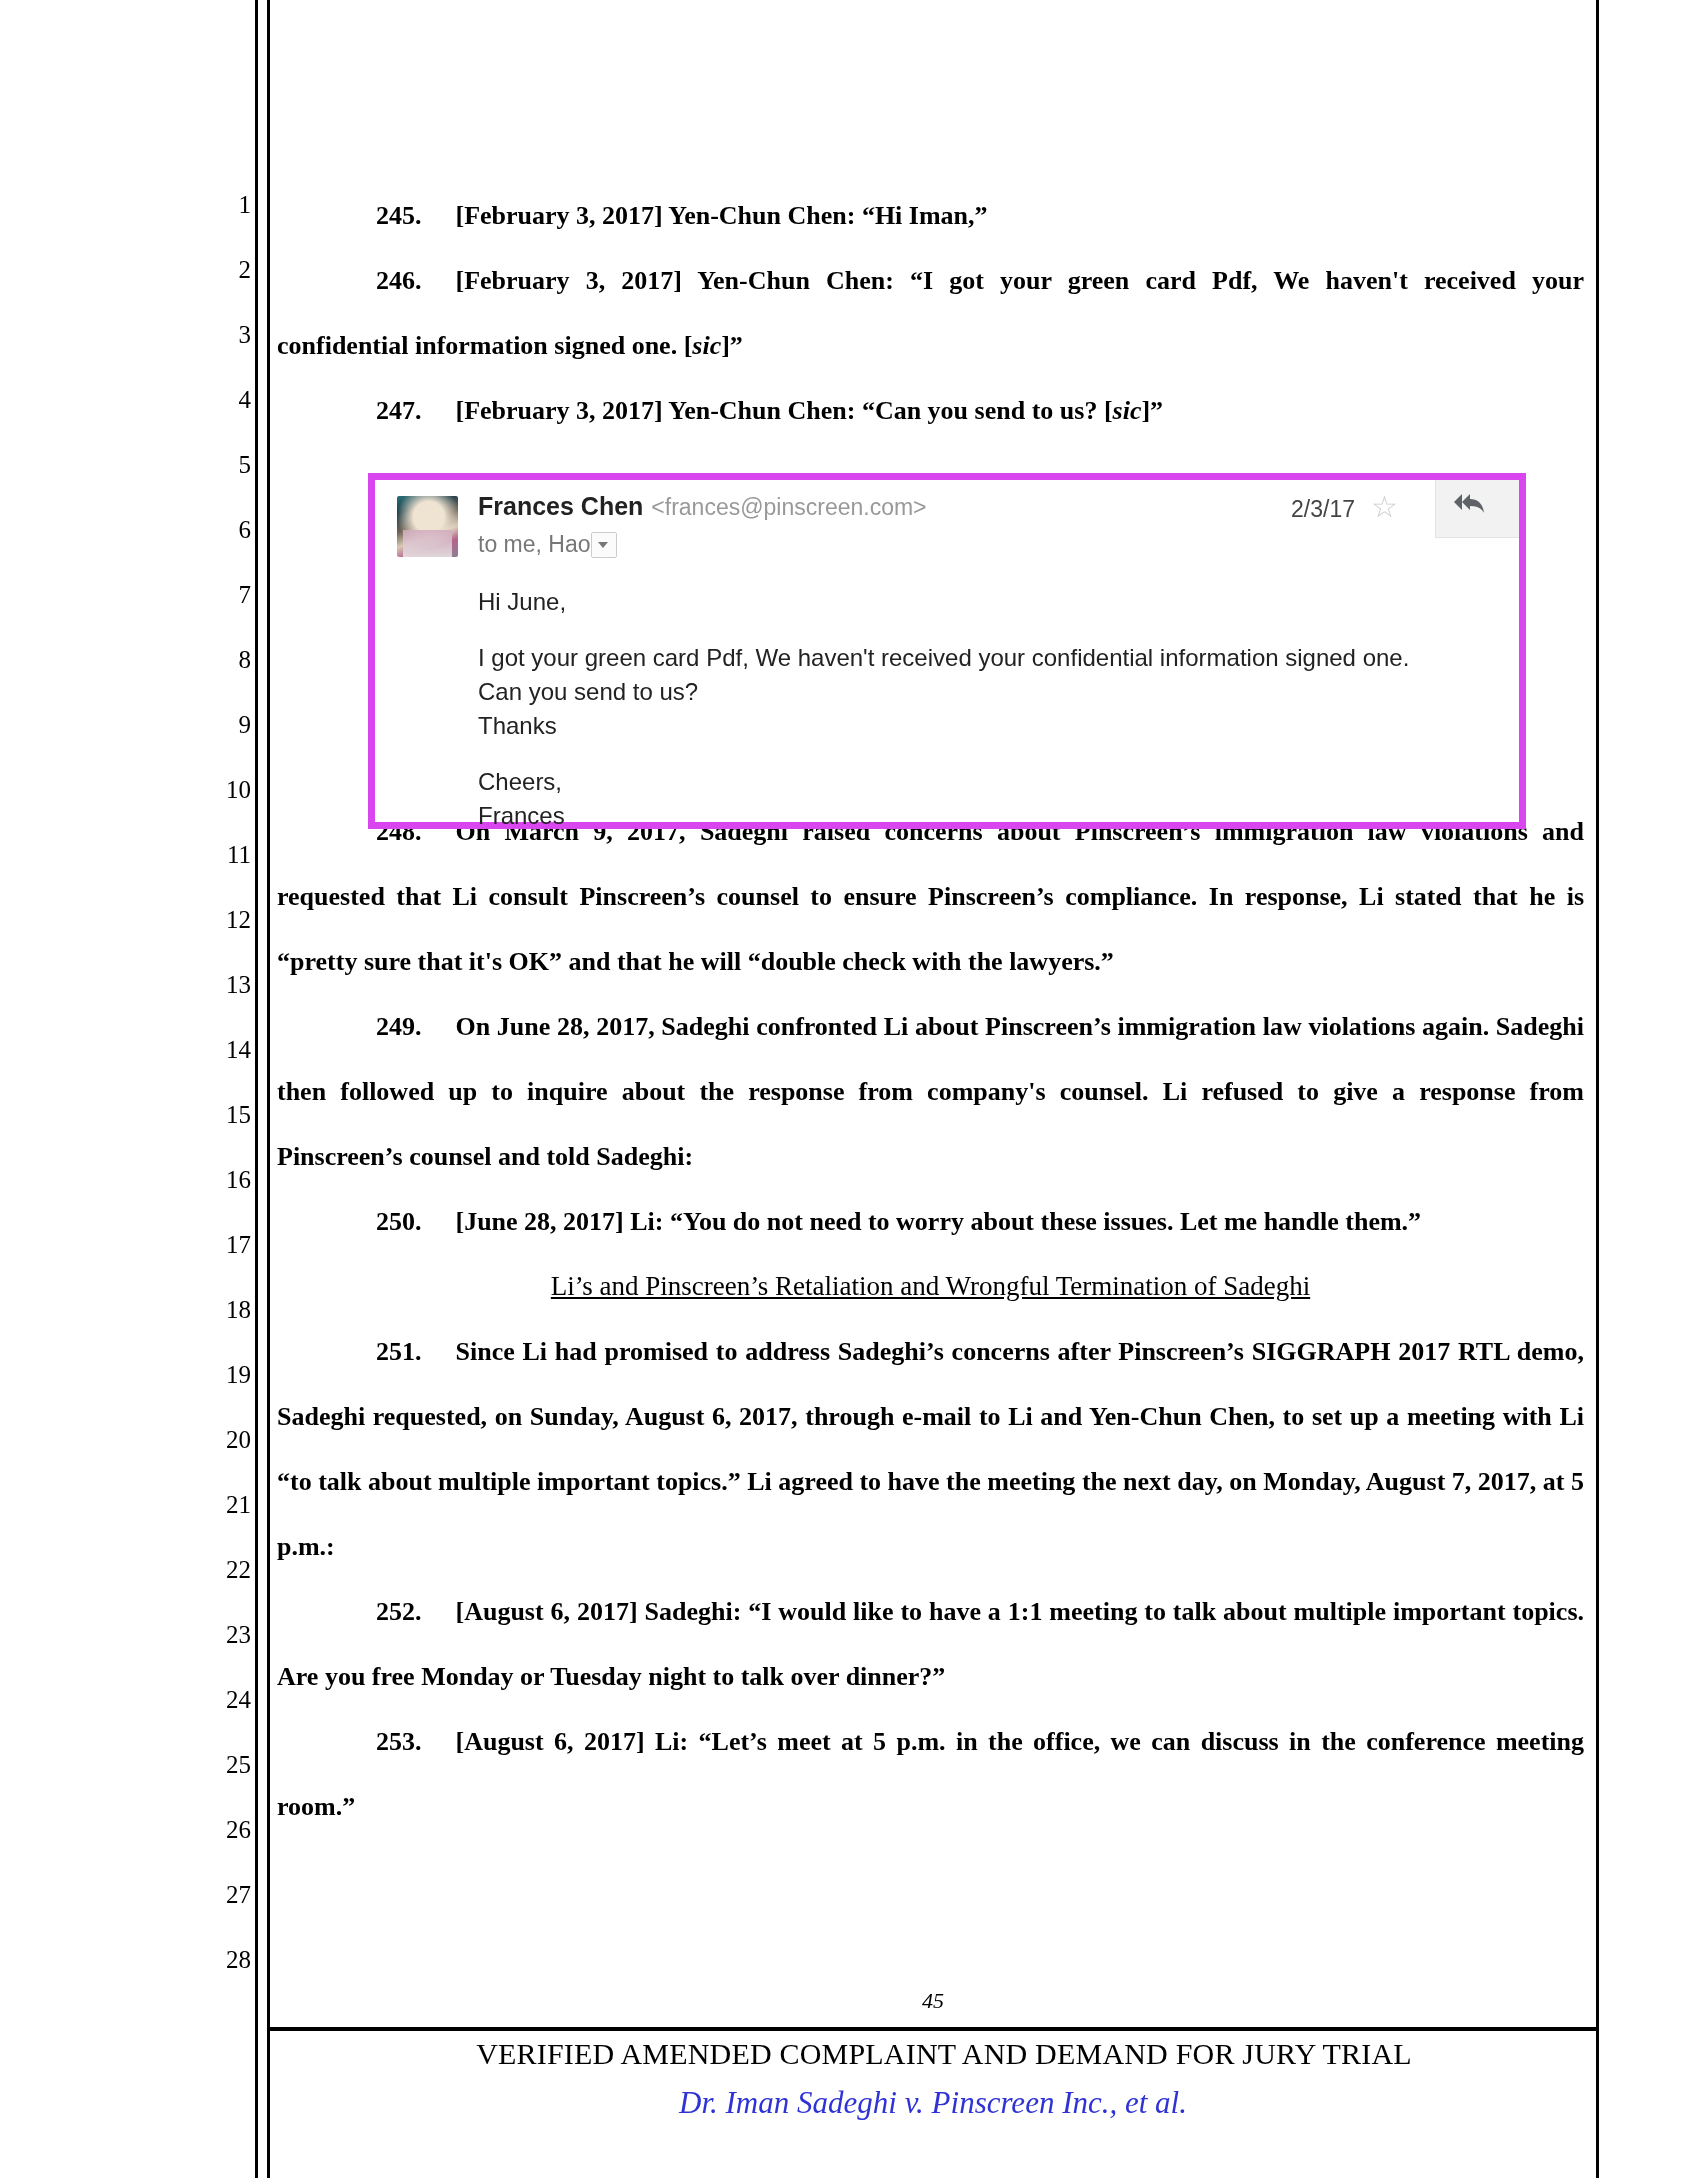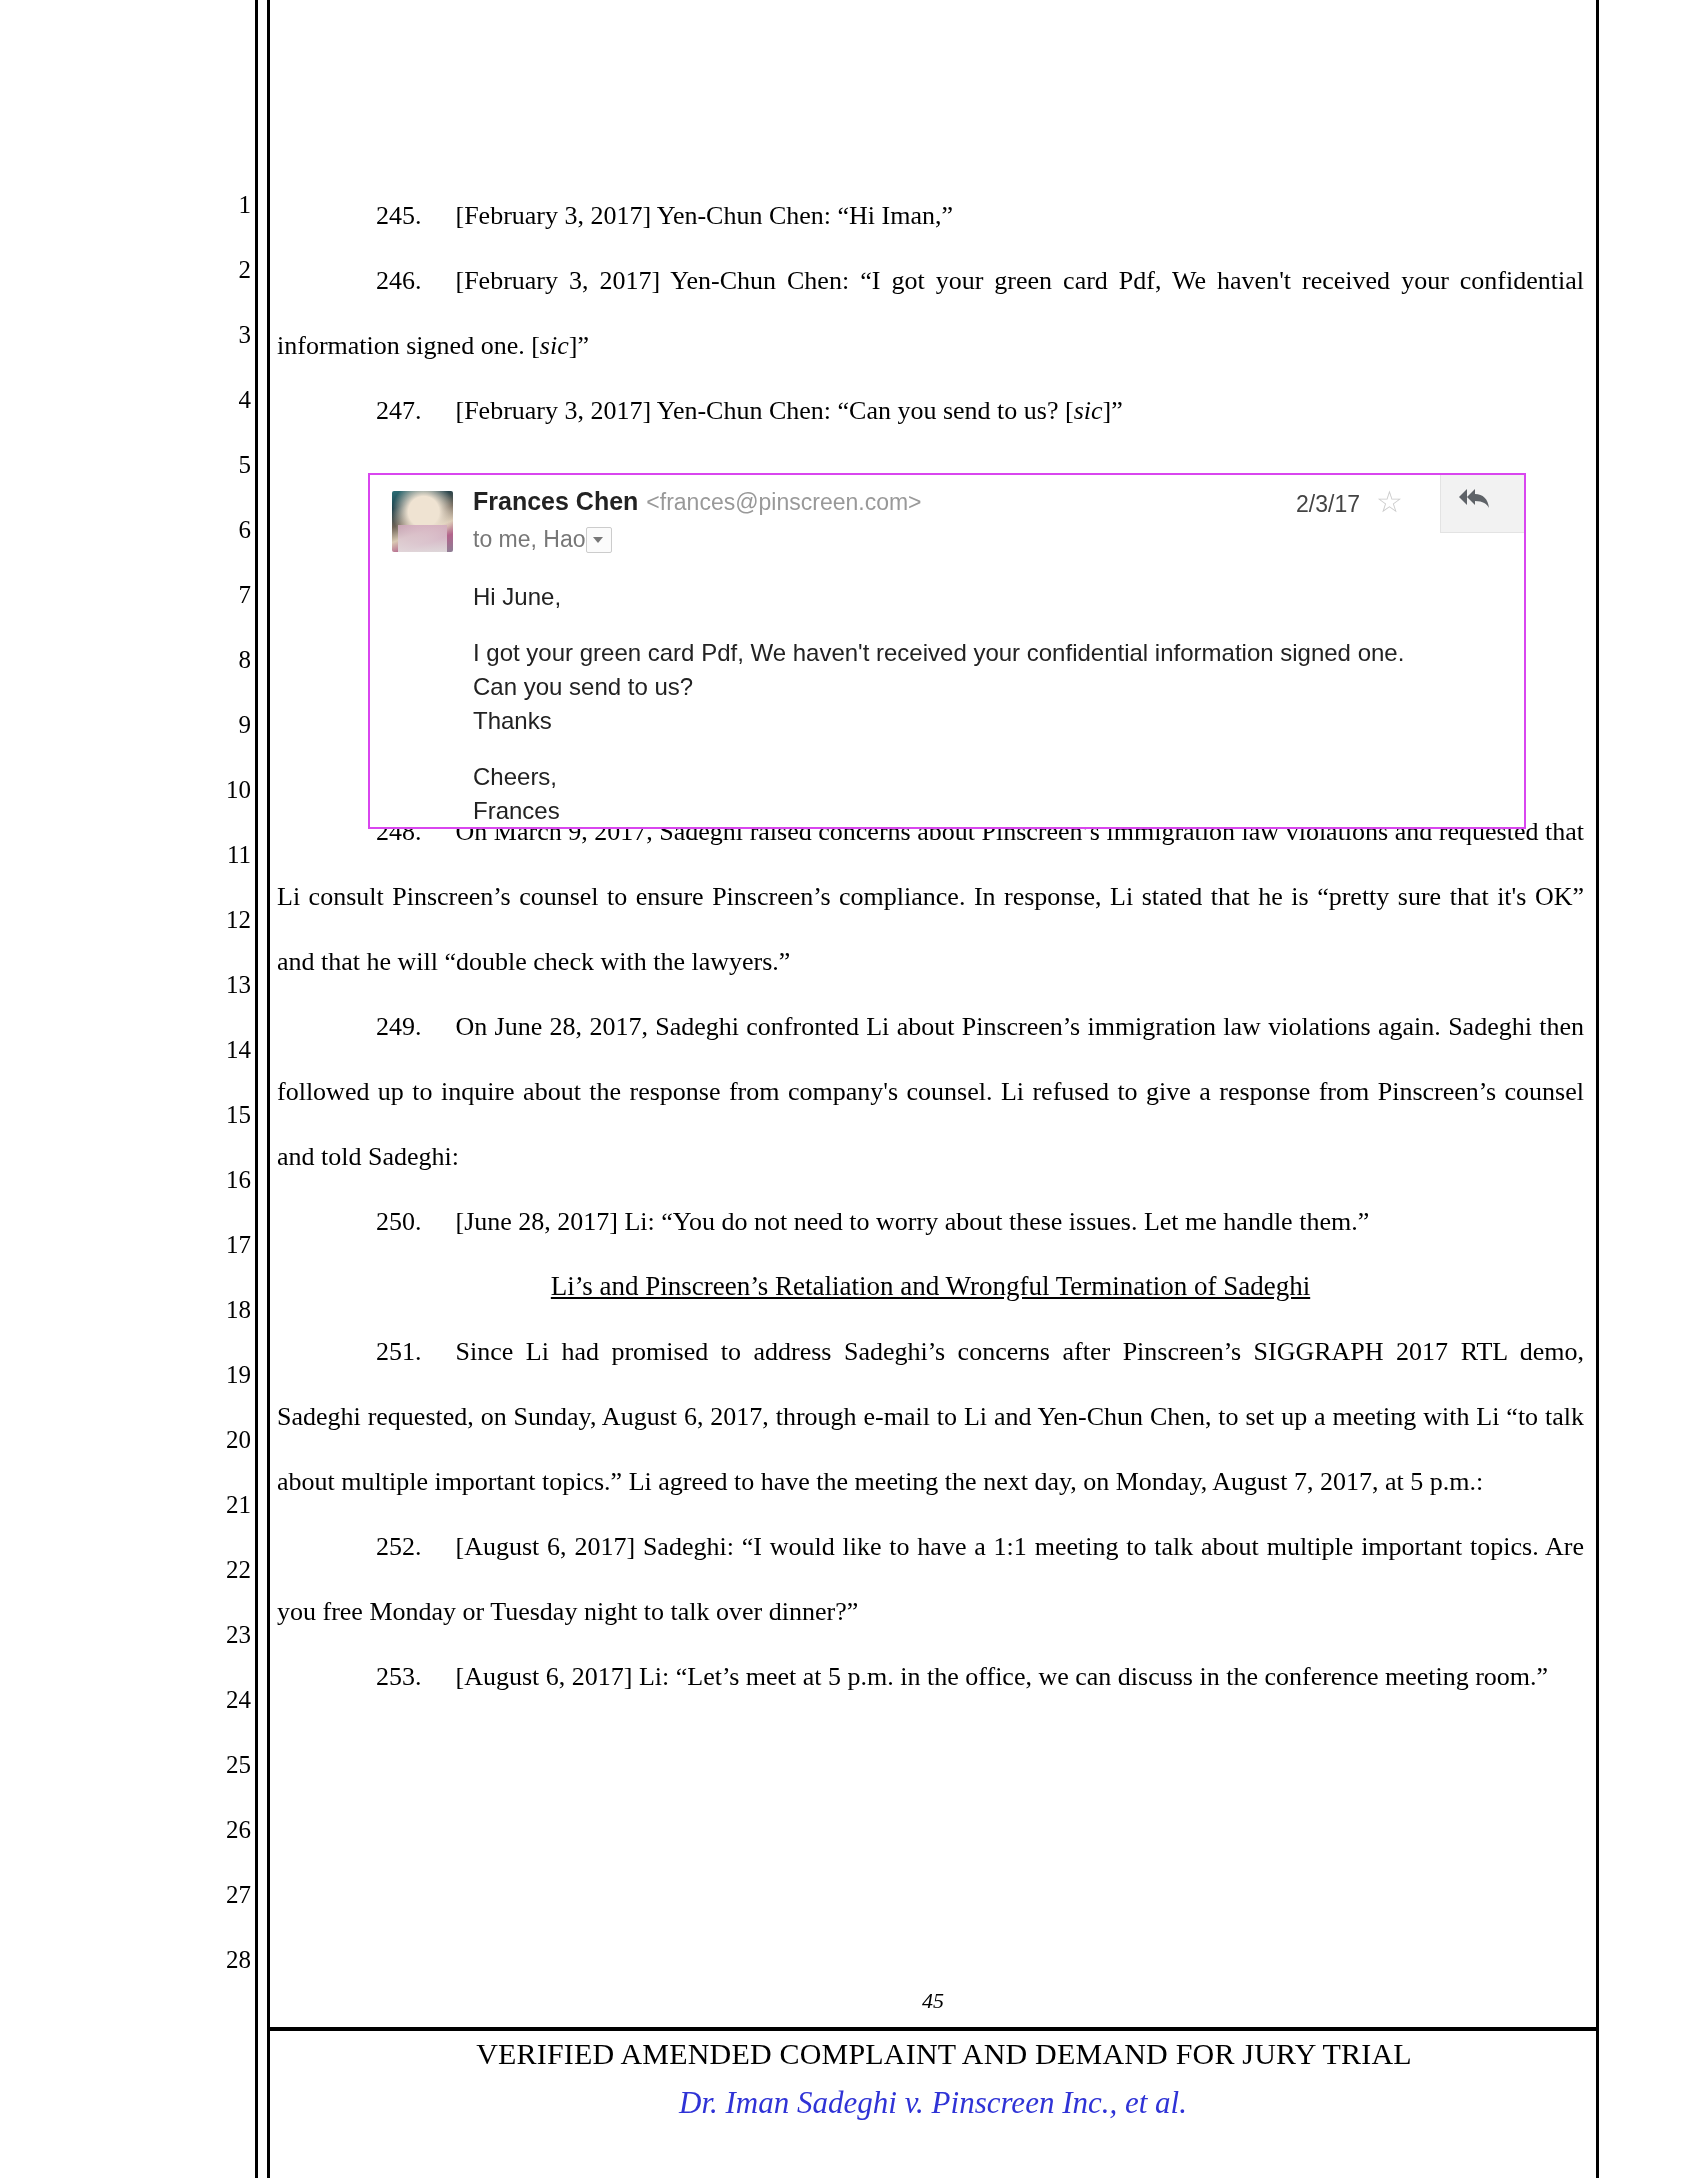--- a/index.html
+++ b/index.html
@@ -68,20 +68,21 @@
     font-size: 26px;
     line-height: 65px;
     color: #000;
     text-align: justify;
     text-justify: inter-word;
   }
   .para {
     margin: 0;
     text-indent: 99px;
     text-align: justify;
+    font-weight: bold;
   }
   .para-num { }
   .gap { display: inline-block; width: 34px; }
 
   .heading {
     margin: 0;
     text-align: center;
     font-weight: normal;
     text-decoration: underline;
     font-size: 27px;
@@ -91,21 +92,21 @@
   i.sic { font-style: italic; }
 
   
   .email-shot {
     position: absolute;
     left: 368px;
     top: 473px;
     width: 1158px;
     height: 356px;
     background: #ffffff;
-    border: 2px solid #d946ef;
+    border: 7px solid #d946ef;
     box-sizing: border-box;
     font-family: "Liberation Sans", "DejaVu Sans", sans-serif;
   }
   .email-header {
     position: relative;
     height: 91px;
   }
   .avatar {
     position: absolute;
     left: 22px;

